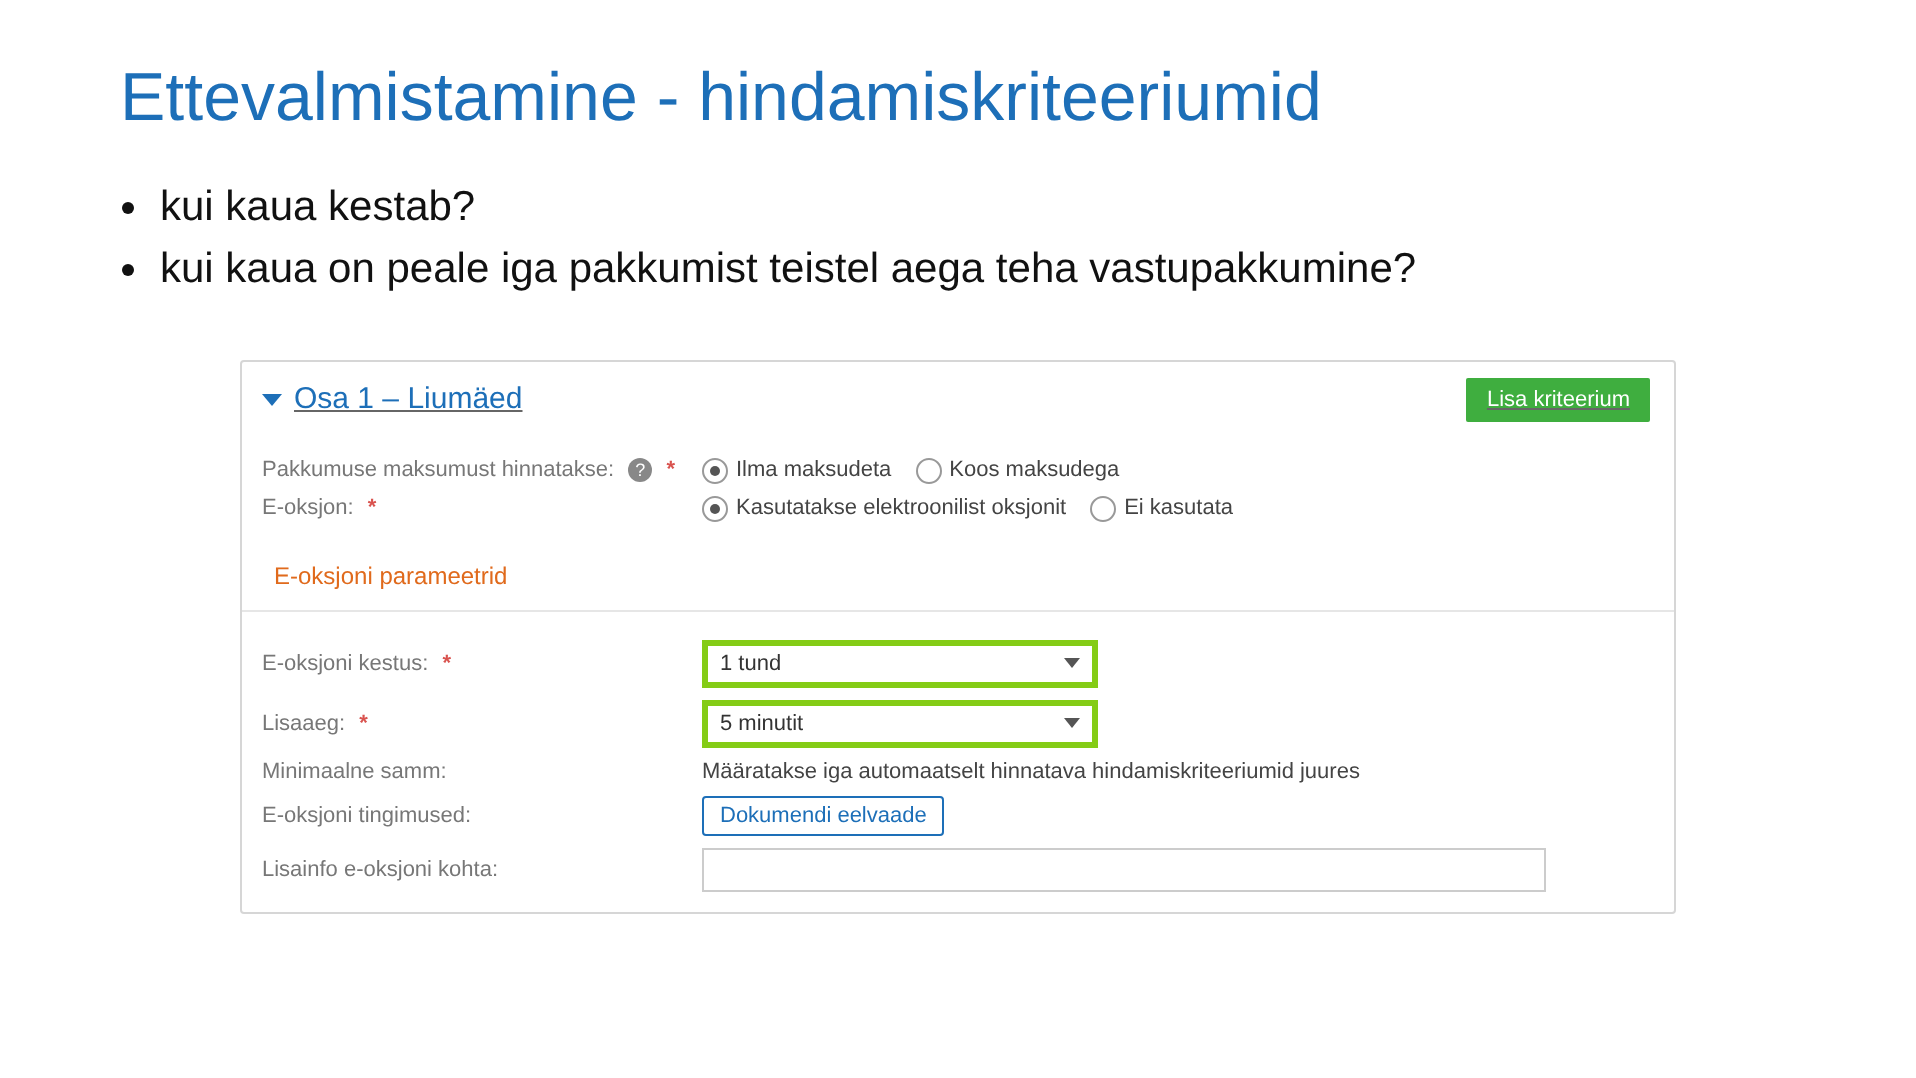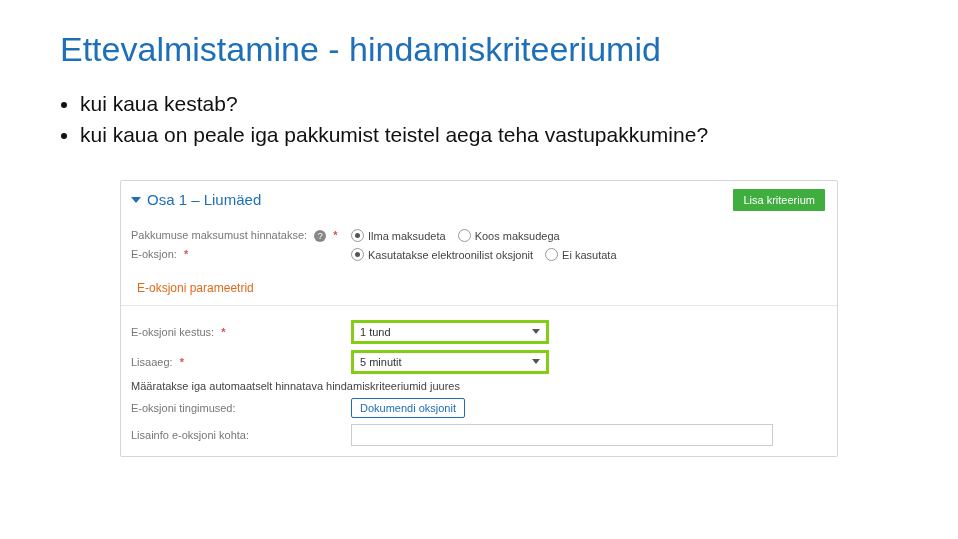--- a/index.html
+++ b/index.html
@@ -42,20 +42,21 @@
     background: #fff;
     font-size: 12px;
     color: #666;
     position: relative;
   }
   .panel-header {
     display: flex;
     align-items: center;
     justify-content: space-between;
     padding: 8px 12px 4px 10px;
+    text-decoration: underline;
   }
   .panel-title {
     display: flex;
     align-items: center;
     gap: 6px;
     color: #1d6fb8;
     font-size: 15px;
   }
   .chevron {
     display: inline-block;
@@ -107,21 +108,21 @@
     justify-content: center;
     margin-left: 4px;
   }
   .required {
     color: #d9534f;
     margin-left: 4px;
     font-weight: bold;
   }
   .radio-wrap {
     display: inline-flex;
-    align-items: flex-end;
+    align-items: center;
     gap: 4px;
   }
   .radio-dot {
     width: 11px; height: 11px;
     border: 1px solid #999;
     border-radius: 50%;
     display: inline-flex;
     align-items: center;
     justify-content: center;
     background: #fff;
@@ -261,29 +262,30 @@
         </div>
         <div class="value-col">
           <div class="select-box">
             <span>5 minutit</span>
             <span class="select-caret"></span>
           </div>
         </div>
       </div>
 
       <div class="row">
+        <div class="label-col">Minimaalne samm:</div>
         <div class="value-col">
           <span>Määratakse iga automaatselt hinnatava hindamiskriteeriumid juures</span>
         </div>
       </div>
 
       <div class="row">
         <div class="label-col">E-oksjoni tingimused:</div>
         <div class="value-col">
-          <button class="btn-outline">Dokumendi oksjonit</button>
+          <button class="btn-outline">Dokumendi eelvaade</button>
         </div>
       </div>
 
       <div class="row">
         <div class="label-col">Lisainfo e-oksjoni kohta:</div>
         <div class="value-col">
           <div class="text-input"></div>
         </div>
       </div>
 

